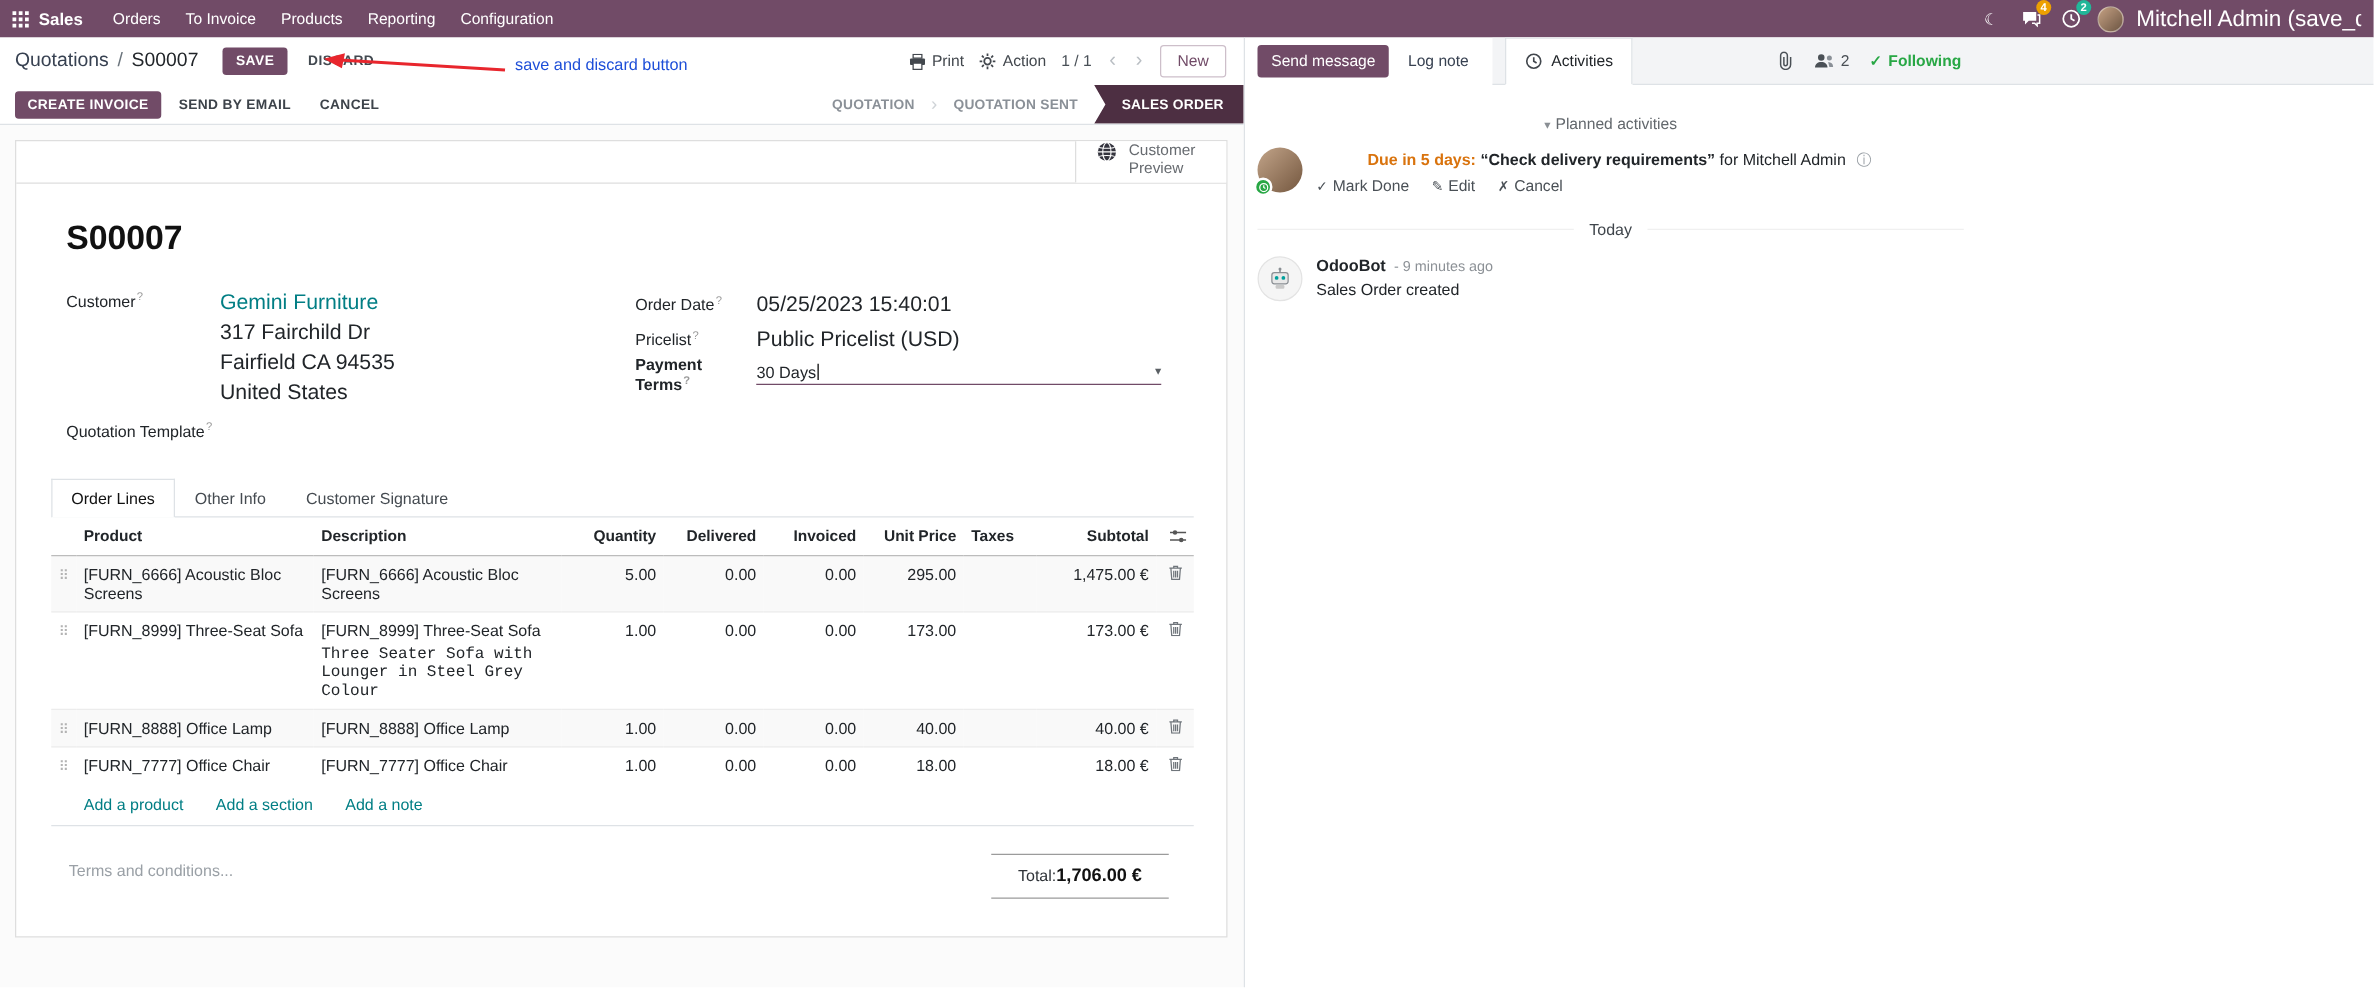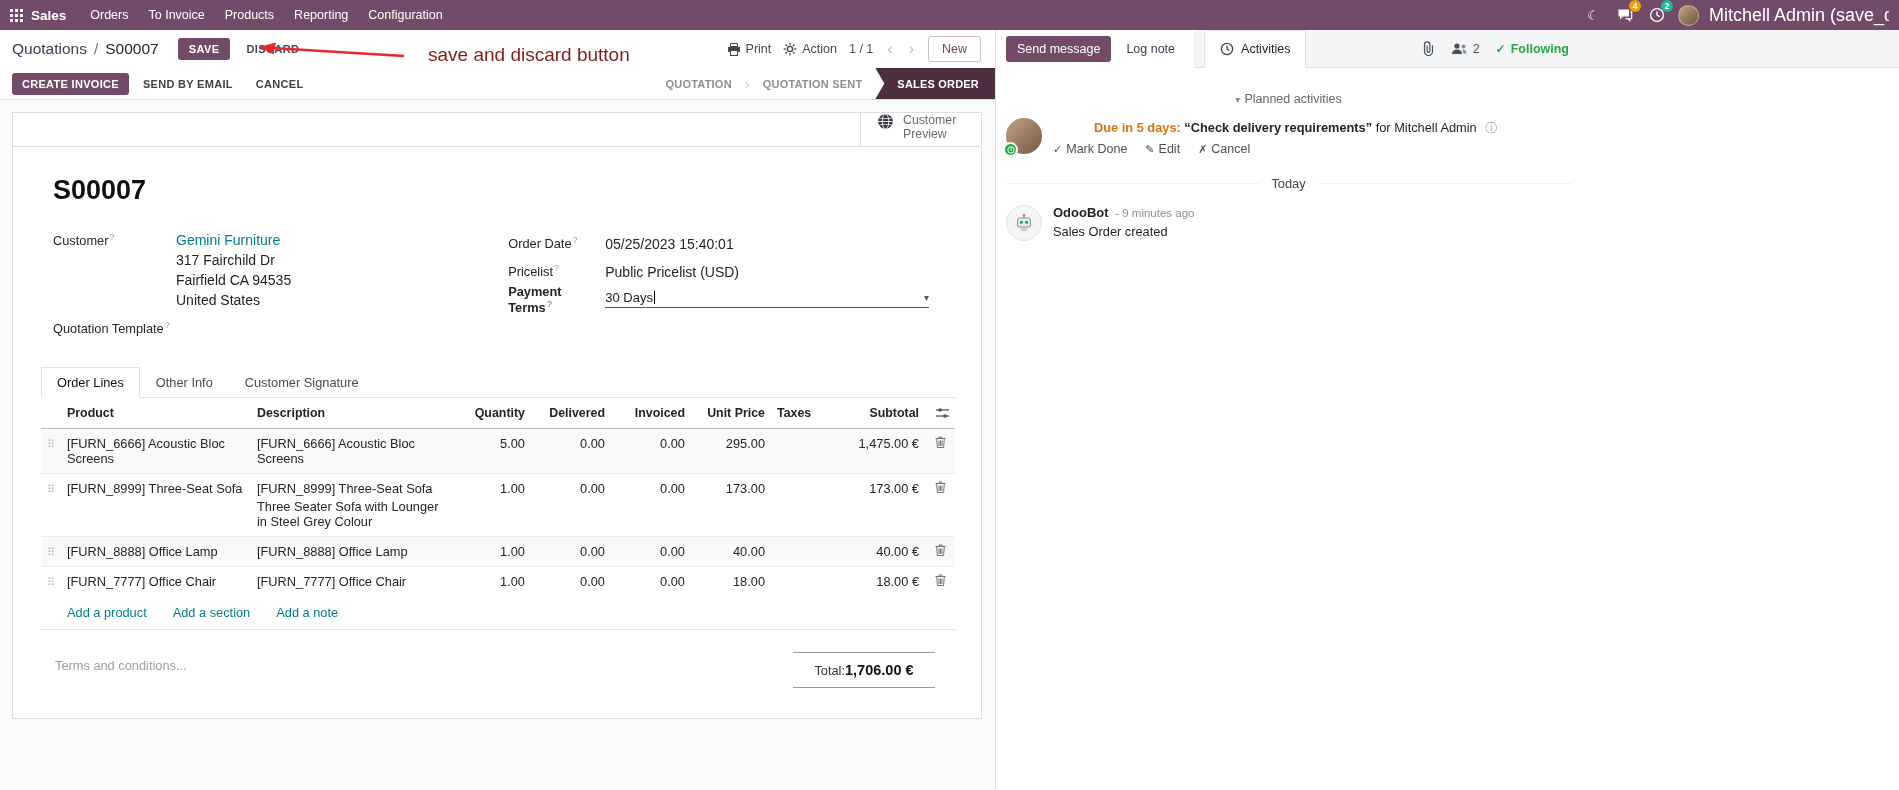--- a/index.html
+++ b/index.html
@@ -65,21 +65,21 @@
   .rec-name { font-size:27px; font-weight:700; color:#111; margin:10px 0 24px 12px; }
 
   .fields { display:flex; margin-left:12px;gap:44px; }
   .fcol-left { width:48%; }
   .fcol-right { width:52%; padding-right:26px; }
   .frow { display:flex; margin-bottom:3px; align-items:flex-start; }
   .flabel { width:123px; flex:0 0 123px; color:#212529; font-size:12.8px; padding-top:2px; }
   .fcol-right .flabel { width:97px; flex:0 0 97px; }
   .flabel.bold { font-weight:700; }
   sup.help { color:#9a9a9a; font-size:9px; margin-left:1px; }
-  .fval { font-size:14px; color:#212529; padding-top:2px; flex:1; }
+  .fval { font-size:17px; color:#212529; padding-top:2px; flex:1; }
   .fval a { color:#017e84; }
   .addr div { margin-top:4px; }
   .frow.rrow { height:25px; align-items:center; }
   .field-edit { flex:1; display:flex; align-items:center; border-bottom:1px solid #714B67; padding-bottom:2px; }
   .cursor-bar { display:inline-block; width:1px; height:13px; background:#000; margin-left:1px; vertical-align:middle; }
   .dd-caret { margin-left:auto; color:#5a5f64; font-size:10px; }
 
   
   .tabs { display:flex; border-bottom:1px solid #dee2e6; margin-top:28px; }
   .tab { padding:7px 15px; font-size:12.8px; color:#454b51; border:1px solid transparent; margin-bottom:-1px; cursor:pointer; }
@@ -91,21 +91,21 @@
   .olines th.num, .olines td.num { text-align:right; }
   .olines td { padding:7px 6px; vertical-align:top; color:#212529; }
   .olines tbody tr { border-top:1px solid #ececec; }
   .olines tbody tr:nth-child(odd) { background:#f9f9f9; }
   .col-handle { width:20px; } .col-product { width:190px; } .col-qty { width:82px; }
   .col-std { width:80px; } .col-tax { width:58px; } .col-sub { width:96px; } .col-trash { width:30px; }
   .handle { color:#b3b3b3; font-size:11px; cursor:grab; }
   .trash-btn { background:none; border:none; color:#6f7артное5f6; padding:0; }
   .trash-btn svg { display:block; }
   .changed { color:#2477b3; }
-  .desc2 { margin-top:3px; }
+  .desc2 { margin-top:3px;font-family:Liberation Mono, monospace; }
   .hdr-toggle { background:none; border:none; color:#555; padding:0; float:right; }
 
   .add-links { display:flex; gap:26px; padding:9px 6px 9px 26px; border-bottom:1px solid #dee2e6; font-size:12.8px; }
   .add-links a { color:#017e84; }
 
   .sheet-bottom { display:flex; justify-content:space-between; padding:14px 20px 30px 14px; }
   .terms-ph { color:#9aa0a6; font-size:12.8px; padding-top:14px; }
   .total-box { width:142px; border-top:1px solid #9b9b9b; border-bottom:1px solid #9b9b9b; padding:9px 2px; display:flex; justify-content:center; align-items:baseline; margin-top:8px; }
   .total-label { font-size:12.8px; color:#2f3338; }
   .total-value { font-size:14.5px; font-weight:700; color:#111; }
@@ -140,21 +140,21 @@
   .date-div::before, .date-div::after { content:""; flex:1; border-top:1px solid #f0f0f0; }
   .message { display:flex; gap:11px; }
   .bot-avatar { background:#f5f5f5; border:1px solid #e3e3e3; display:flex; align-items:center; justify-content:center; }
   .m-head { font-size:13px; }
   .m-author { font-weight:700; color:#212529; }
   .m-time { color:#8c9196; font-size:11.5px; margin-left:3px; }
   .m-body { margin-top:4px; font-size:12.8px; color:#212529; }
 
   
   .anno-arrow { position:absolute; left:258px; top:40px; z-index:60; pointer-events:none; }
-  .anno-text { position:absolute; left:412px; top:44px; z-index:60; font-size:19px; color:#7f1d1d; pointer-events:none;margin-left:16px; }
+  .anno-text { position:absolute; left:412px; top:44px; z-index:60; font-size:13px; color:#1d4ed8; pointer-events:none; }
 
   svg.ic { display:block; }
 </style>
 </head>
 <body>
 
 <header class="topbar">
   <span class="apps-grid">
     <b></b>
       <b></b>

